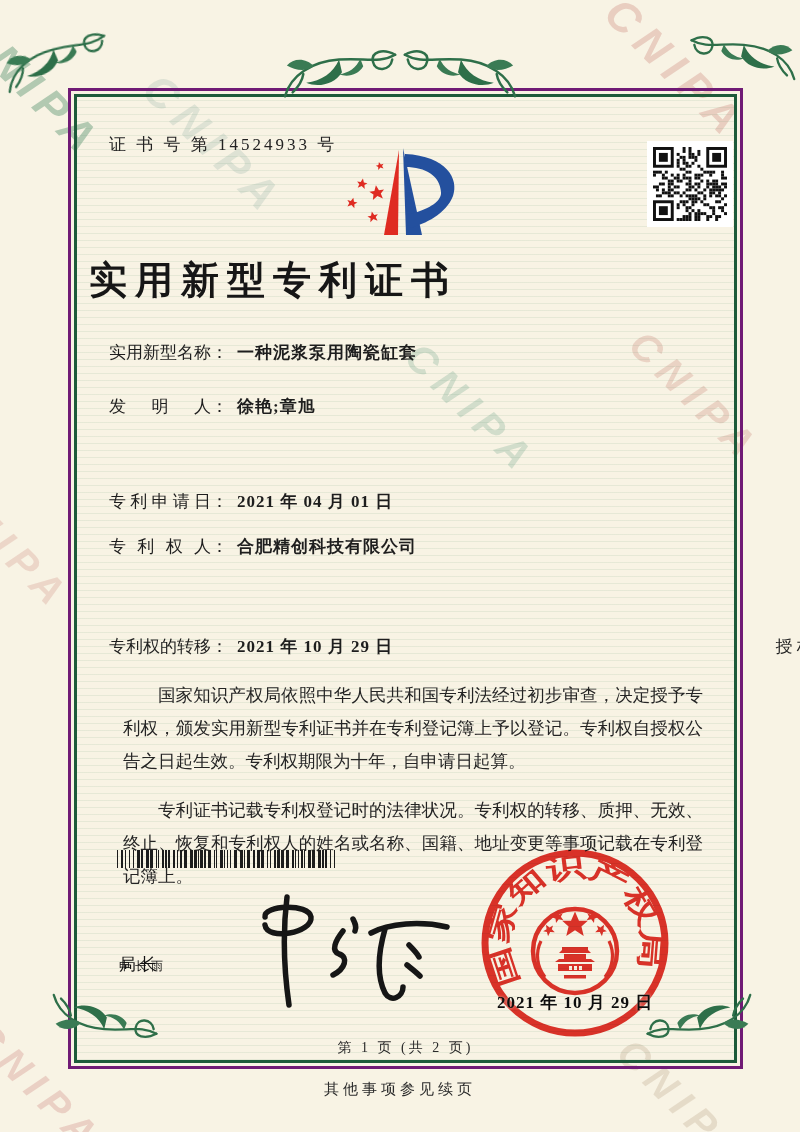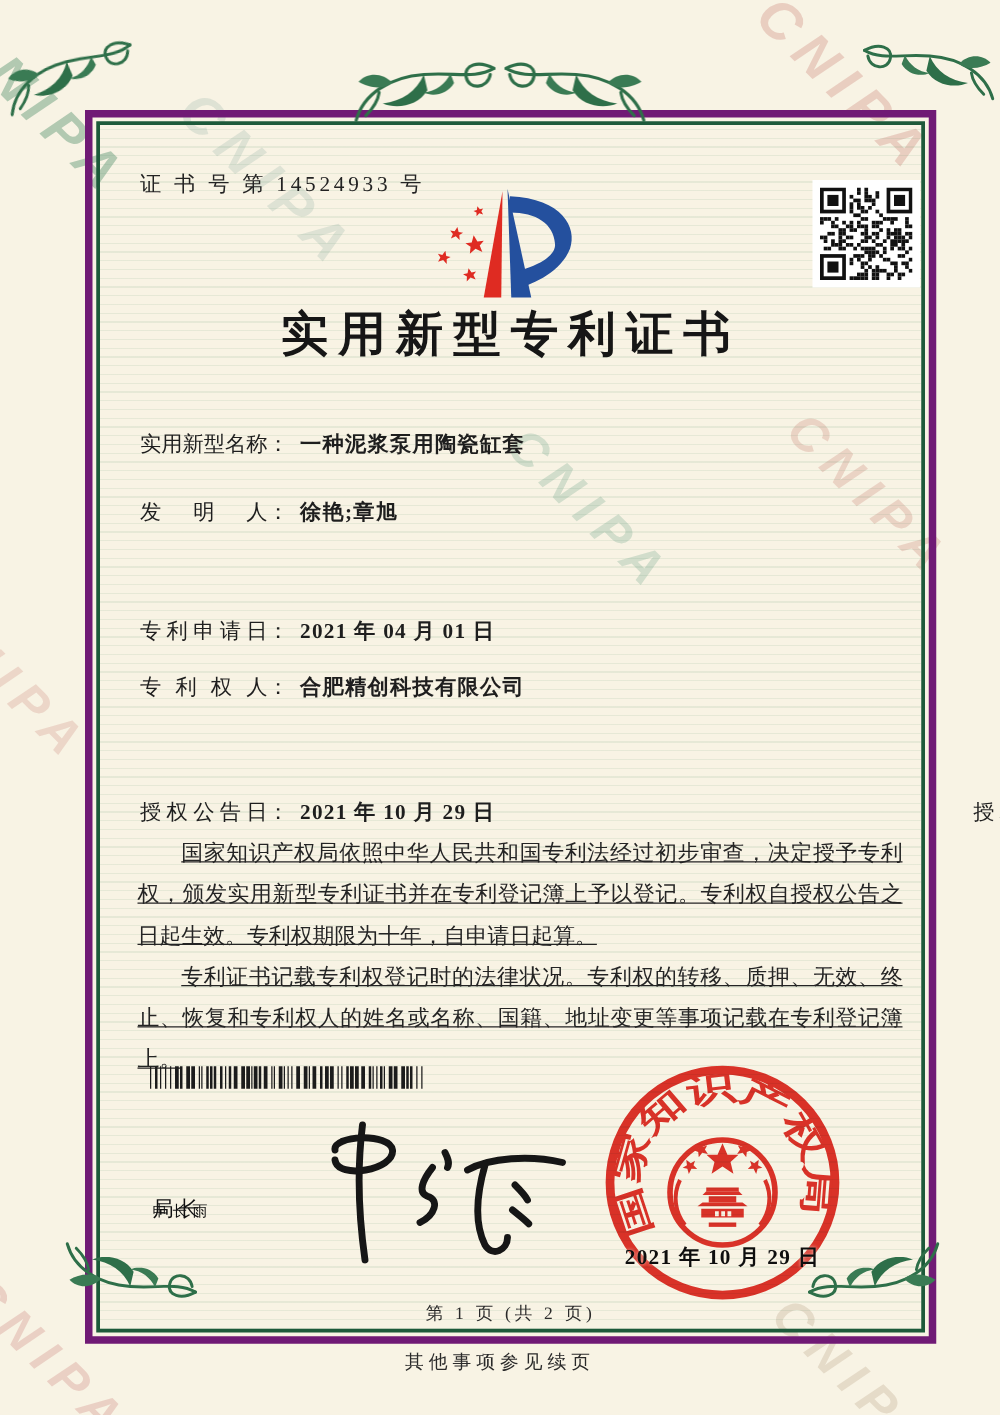--- a/index.html
+++ b/index.html
@@ -21,59 +21,59 @@
   .wm2{left:630px;top:-12px;font-size:44px;color:rgba(226,190,176,.7);}
   .wm3{left:168px;top:64px;font-size:44px;color:rgba(200,212,198,.55);}
   .wm4{left:652px;top:322px;font-size:40px;color:rgba(226,190,176,.62);}
   .wm5{left:-38px;top:470px;font-size:40px;color:rgba(226,190,176,.55);}
   .wm6{left:428px;top:334px;font-size:40px;color:rgba(172,200,178,.5);}
   .wm7{left:-6px;top:1012px;font-size:40px;color:rgba(226,186,176,.62);}
   .wm8{left:640px;top:1030px;font-size:40px;color:rgba(214,198,176,.55);}
   
   .frame{
     position:absolute;left:68px;top:88px;width:669px;height:975px;
-    border:6px solid #701a75;z-index:1;
+    border:3px solid #701a75;z-index:1;
   }
   .frame-inner{
     position:absolute;inset:3px;border:3px solid #1d5a3a;
     background-image:repeating-linear-gradient(
       0deg, rgba(80,140,100,.10) 0px, rgba(80,140,100,.10) 1px,
       rgba(0,0,0,0) 1px, rgba(0,0,0,0) 7px);
   }
   
   .orn{position:absolute;z-index:2;pointer-events:none;}
   .flip-x{transform:scaleX(-1);}
   .flip-y{transform:scaleY(-1);}
   .flip-xy{transform:scale(-1,-1);}
   
   .cert-no{position:absolute;left:32px;top:36px;font-size:17px;letter-spacing:3px;color:#222;}
   .logo{position:absolute;left:258px;top:38px;}
   .qr{position:absolute;left:570px;top:44px;background:#fff;padding:6px;}
   .title{
-    position:absolute;left:0;top:142px;width:100%;text-align:center;
-    font-size:38px;font-weight:700;letter-spacing:8px;color:#161616;
+    position:absolute;left:0;top:158px;width:100%;
+    font-size:38px;font-weight:700;letter-spacing:8px;color:#161616;padding-left:12px;
   }
   .row{position:absolute;left:32px;font-size:17px;color:#1e1e1e;white-space:nowrap;}
   .flabel{
     display:inline-block;width:102px;text-align:justify;text-align-last:justify;
     vertical-align:top;
   }
   .colon{display:inline-block;margin-right:9px;vertical-align:top;}
   .fvalue{display:inline-block;vertical-align:top;letter-spacing:1px;font-weight:bold;}
   .row-addr{white-space:normal;}
   .row-addr .fvalue{width:442px;line-height:27px;}
   .r0{top:244px;} .r1{top:298px;} .r2{top:345px;} .r3{top:393px;}
   .r4{top:438px;} .r5{top:484px;} .r6{top:538px;}
   .grant2{position:absolute;left:378px;top:0;}
   .r6 .grp{position:relative;display:inline-block;}
   .paras{
     position:absolute;left:30px;top:566px;width:612px;
     font-size:17.5px;line-height:33px;text-align:justify;color:#242424;
   }
-  .paras p{margin:0;text-indent:2em;text-decoration:underline;}
+  .paras p{margin:16px;text-indent:2em;}
   .barcode{position:absolute;left:40px;top:752px;}
   .officer-title{position:absolute;left:42px;top:856px;font-size:17px;letter-spacing:4px;color:#101010;}
   .officer-name{position:absolute;left:42px;top:861px;font-size:12px;letter-spacing:4px;color:#101010;}
   .signature{position:absolute;left:148px;top:796px;z-index:3;}
   .seal{position:absolute;left:398px;top:746px;z-index:2;opacity:.95;mix-blend-mode:multiply;}
   .seal-date{
     position:absolute;left:398px;top:894px;width:200px;text-align:center;
     font-size:17px;font-weight:700;letter-spacing:1px;color:#0e0e0e;z-index:4;
     text-shadow:0 0 3px rgba(250,245,230,.8);
   }
@@ -361,21 +361,21 @@
         <span class="flabel">发明人</span><span class="colon">：</span><span class="fvalue">徐艳;章旭</span>
       </div>
       <div class="row r3">
         <span class="flabel">专利申请日</span><span class="colon">：</span><span class="fvalue">2021 年 04 月 01 日</span>
       </div>
       <div class="row r4">
         <span class="flabel">专利权人</span><span class="colon">：</span><span class="fvalue">合肥精创科技有限公司</span>
       </div>
       <div class="row r6">
         <span class="grp">
-          <span class="flabel">授权公告日</span><span class="colon">：</span><span class="fvalue">2021 年 10 月 29 日</span>
+          <span class="flabel">专利权的转移</span><span class="colon">：</span><span class="fvalue">2021 年 10 月 29 日</span>
         </span>
         <span class="grp grant2">
           <span class="flabel">授权公告号</span>
         </span>
       </div>
 
       <div class="paras">
         <p>国家知识产权局依照中华人民共和国专利法经过初步审查，决定授予专利权，颁发实用新型专利证书并在专利登记簿上予以登记。专利权自授权公告之日起生效。专利权期限为十年，自申请日起算。</p>
         <p>专利证书记载专利权登记时的法律状况。专利权的转移、质押、无效、终止、恢复和专利权人的姓名或名称、国籍、地址变更等事项记载在专利登记簿上。</p>
       </div>

